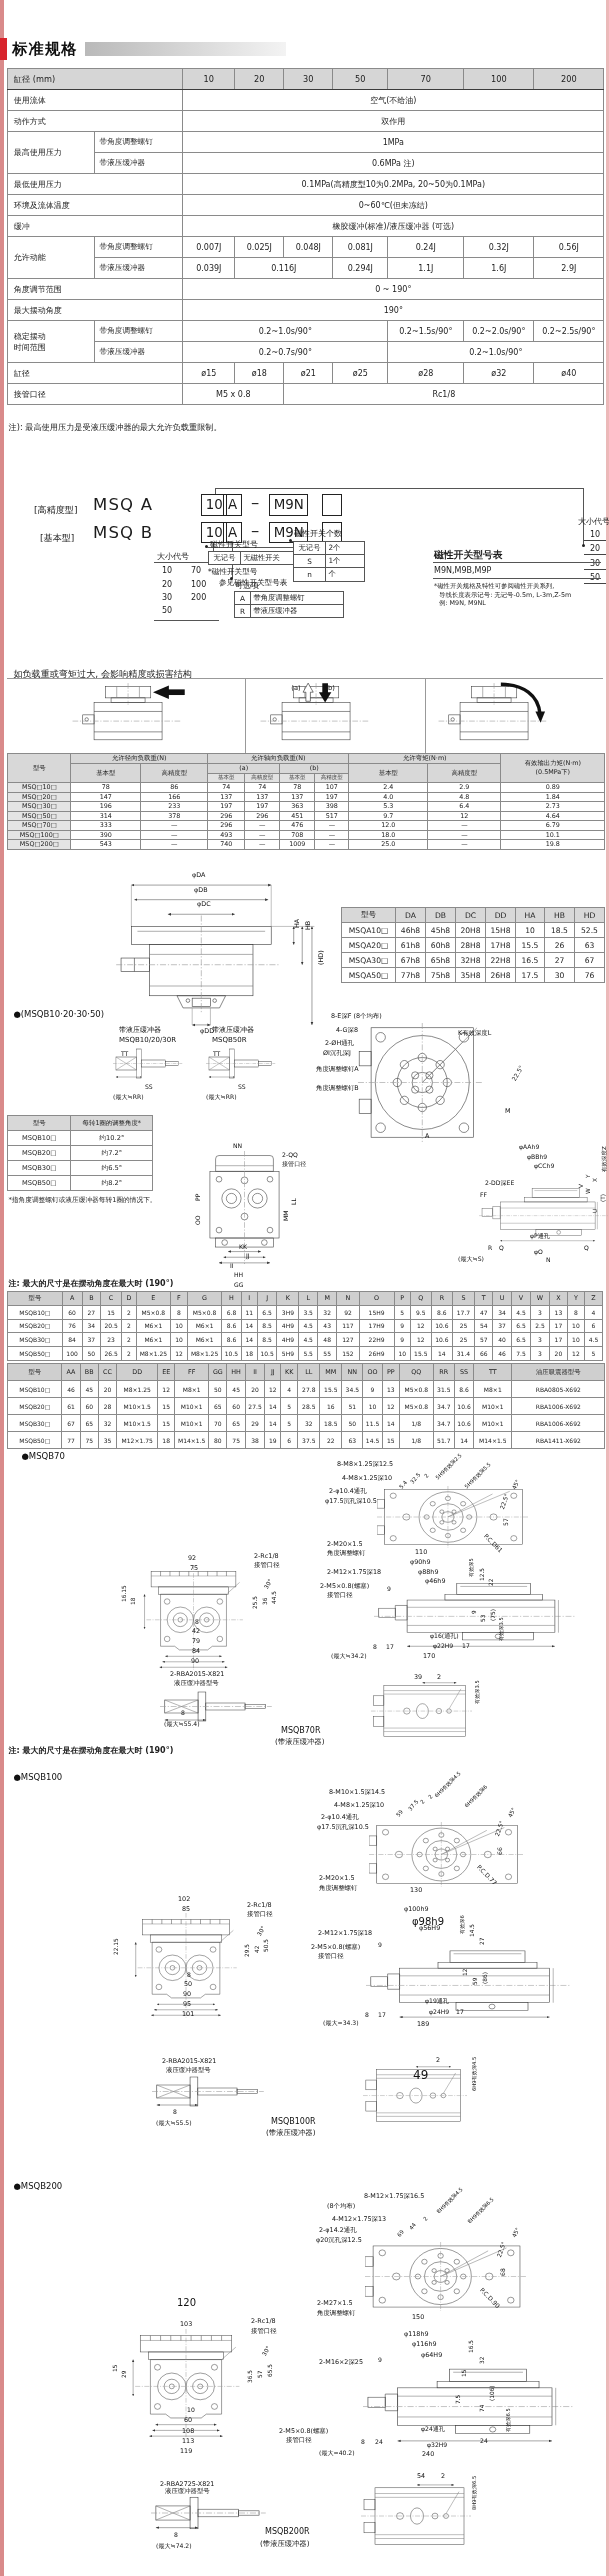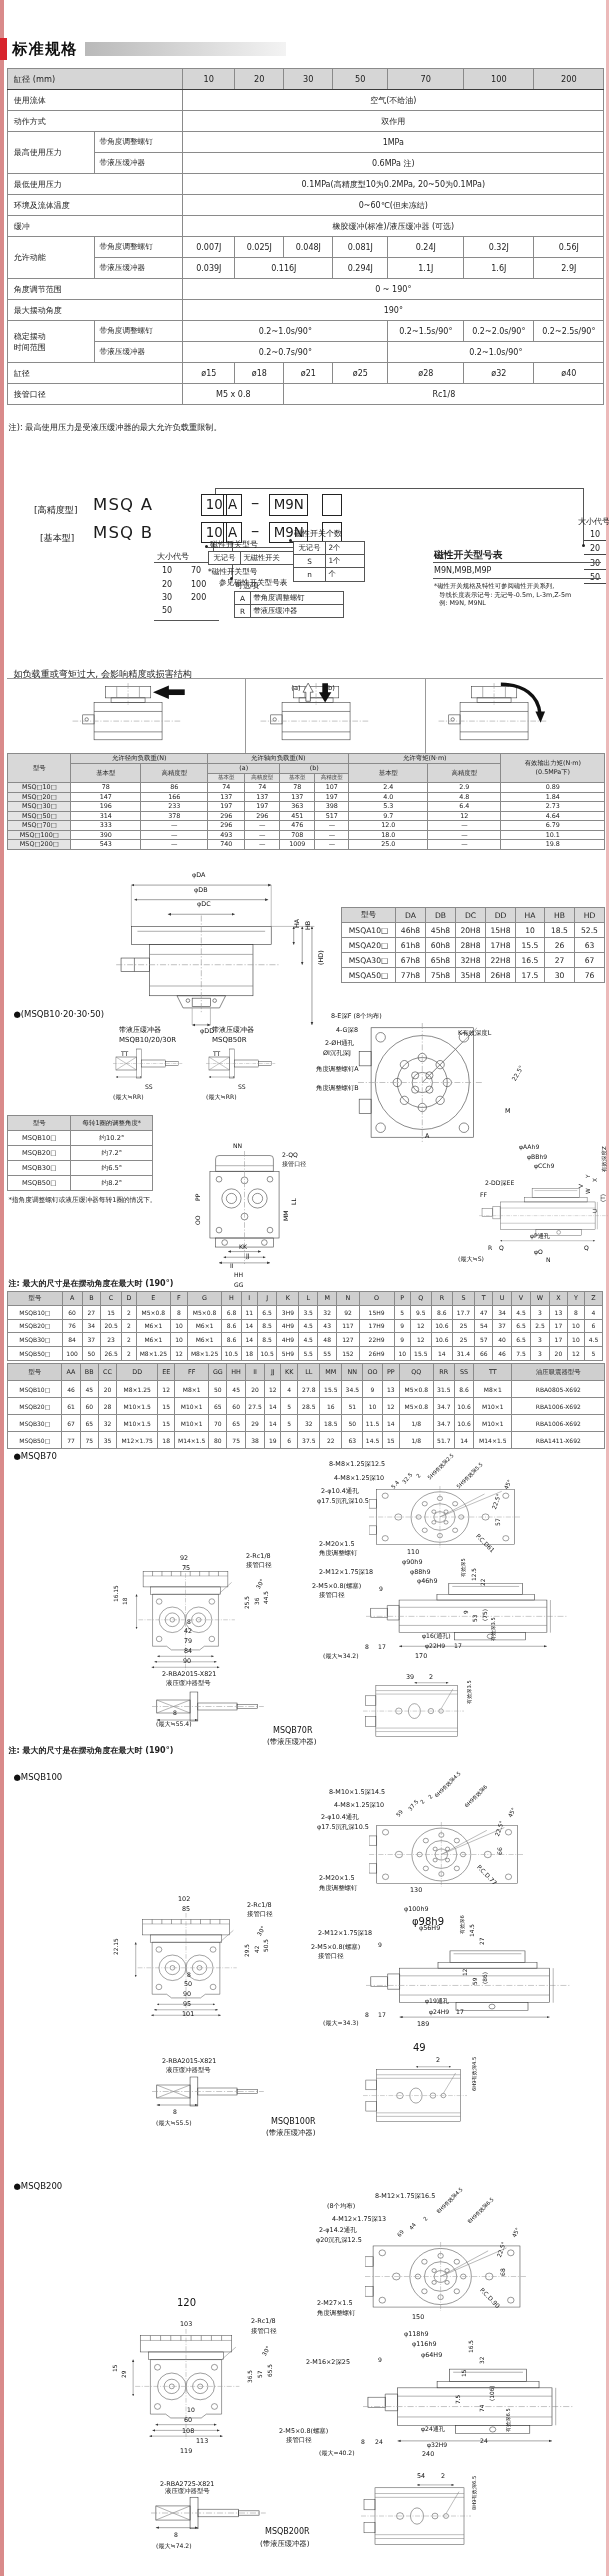--- a/index.html
+++ b/index.html
@@ -1142,21 +1142,21 @@
           <td>15</td>
           <td>1/8</td>
           <td>51.7</td>
           <td>14</td>
           <td>M14×1.5</td>
           <td>RBA1411-X692</td>
         </tr>
       </tbody>
   </table>
 
-  <div class="draw" id="msqb70" style="left:0;top:1448px;width:546px;height:296px">
+  <div class="draw" id="msqb70" style="left:8px;top:1448px;width:546px;height:296px">
     <svg style="left:369px;top:38px" width="152" height="62" viewBox="0 0 300 140" preserveAspectRatio="none">
         <use href="#sym-flange2"></use>
       </svg>
     <svg style="left:129px;top:117px" width="113" height="105" viewBox="0 0 240 230" preserveAspectRatio="none">
         <use href="#sym-bottom"></use>
       </svg>
     <svg style="left:366px;top:133px" width="201" height="68" viewBox="0 0 340 150" preserveAspectRatio="none">
         <use href="#sym-side"></use>
       </svg>
     <svg style="left:152px;top:241px" width="113" height="35" viewBox="0 0 190 70" preserveAspectRatio="none">
@@ -1297,21 +1297,21 @@
       <span class="dlabel" style="left: 378px; top: 244px; font-size: 6.1px;">17</span>
       <span class="dlabel" style="left: 456px; top: 241px; font-size: 6.1px;">17</span>
       <span class="dlabel" style="left: 323px; top: 252px; font-size: 6.1px;">(最大=34.3)</span>
       <span class="dlabel" style="left: 417px; top: 253px; font-size: 6.4px;">189</span>
       <span class="dlabel" style="left: 162px; top: 290px; font-size: 6.4px;">2-RBA2015-X821</span>
       <span class="dlabel" style="left: 166px; top: 299px; font-size: 6.4px;">液压缓冲器型号</span>
       <span class="dlabel" style="left: 173px; top: 341px; font-size: 6.1px;">8</span>
       <span class="dlabel" style="left: 156px; top: 352px; font-size: 6.1px;">(最大≒55.5)</span>
       <span class="dlabel" style="left: 271px; top: 350px; font-size: 8px;">MSQB100R</span>
       <span class="dlabel" style="left: 266px; top: 361px; font-size: 7.3px;">(带液压缓冲器)</span>
-      <span class="dlabel" style="left: 413px; top: 274px; font-size: 10px;">49</span>
+      <span class="dlabel" style="left: 413px; top: 301px; font-size: 12px;">49</span>
       <span class="dlabel" style="left: 436px; top: 289px; font-size: 6.4px;">2</span>
       <span class="dlabel" style="left: 472px; top: 323px; font-size: 5.2px; transform: rotate(-90deg);">6H9有效深4.5</span>
     </div>
 
   <div class="draw" id="msqb200" style="left:0;top:2177px;width:610px;height:399px">
     <svg style="left:365px;top:65px" width="162" height="69" viewBox="0 0 300 140" preserveAspectRatio="none">
         <use href="#sym-flange2"></use>
       </svg>
     <svg style="left:125px;top:152px" width="122" height="110" viewBox="0 0 240 230" preserveAspectRatio="none">
         <use href="#sym-bottom"></use>
@@ -1319,21 +1319,21 @@
     <svg style="left:363px;top:189px" width="210" height="78" viewBox="0 0 340 150" preserveAspectRatio="none">
         <use href="#sym-side"></use>
       </svg>
     <svg style="left:151px;top:317px" width="116" height="38" viewBox="0 0 190 70" preserveAspectRatio="none">
         <use href="#sym-cushion"></use>
       </svg>
     <svg style="left:361px;top:306px" width="110" height="67" viewBox="0 0 220 140" preserveAspectRatio="none">
         <use href="#sym-top"></use>
       </svg>
   <span class="dlabel" style="left: 13.4px; top: 4.9px; font-size: 8.5px;">●MSQB200</span>
-      <span class="dlabel" style="left: 327px; top: 16px; font-size: 6.4px; padding-left: 48px;">8-M12×1.75深16.5</span>
+      <span class="dlabel" style="left: 316px; top: 16px; font-size: 6.4px; padding-left: 48px;">8-M12×1.75深16.5</span>
       <span class="dlabel" style="left: 327px; top: 25.6px; font-size: 6.4px;">(8个均布)</span>
       <span class="dlabel" style="left: 332px; top: 39px; font-size: 6.4px;">4-M12×1.75深13</span>
       <span class="dlabel" style="left: 319px; top: 50px; font-size: 6.4px;">2-φ14.2通孔</span>
       <span class="dlabel" style="left: 316px; top: 60px; font-size: 6.4px;">φ20沉孔深12.5</span>
       <span class="dlabel" style="left: 436px; top: 34px; font-size: 5.2px; transform: rotate(-45deg);">8H9有效深4.5</span>
       <span class="dlabel" style="left: 467px; top: 44px; font-size: 5.2px; transform: rotate(-45deg);">8H9有效深6.5</span>
       <span class="dlabel" style="left: 396px; top: 57px; font-size: 5.5px; transform: rotate(-50deg);">69</span>
       <span class="dlabel" style="left: 408px; top: 50px; font-size: 5.5px; transform: rotate(-50deg);">44</span>
       <span class="dlabel" style="left: 422px; top: 41px; font-size: 5.5px; transform: rotate(-50deg);">2</span>
       <span class="dlabel" style="left: 511px; top: 59px; font-size: 5.8px; transform: rotate(-65deg);">45°</span>
@@ -1349,26 +1349,26 @@
       <span class="dlabel" style="left: 251px; top: 151px; font-size: 6.4px;">接管口径</span>
       <span class="dlabel" style="left: 261px; top: 177px; font-size: 5.8px; transform: rotate(-60deg);">30°</span>
       <span class="dlabel" style="left: 112px; top: 195px; font-size: 5.8px; transform: rotate(-90deg);">15</span>
       <span class="dlabel" style="left: 121px; top: 201px; font-size: 5.8px; transform: rotate(-90deg);">29</span>
       <span class="dlabel" style="left: 247px; top: 206px; font-size: 5.8px; transform: rotate(-90deg);">36.5</span>
       <span class="dlabel" style="left: 257px; top: 201px; font-size: 5.8px; transform: rotate(-90deg);">57</span>
       <span class="dlabel" style="left: 267px; top: 200px; font-size: 5.8px; transform: rotate(-90deg);">65.5</span>
       <span class="dlabel" style="left: 187px; top: 230px; font-size: 6.1px;">10</span>
       <span class="dlabel" style="left: 184px; top: 240px; font-size: 6.4px;">60</span>
       <span class="dlabel" style="left: 182px; top: 251px; font-size: 6.4px;">108</span>
-      <span class="dlabel" style="left: 196px; top: 261px; font-size: 6.4px;">113</span>
+      <span class="dlabel" style="left: 182px; top: 261px; font-size: 6.4px;">113</span>
       <span class="dlabel" style="left: 180px; top: 271px; font-size: 6.4px;">119</span>
       <span class="dlabel" style="left: 404px; top: 154px; font-size: 6.4px;">φ118h9</span>
       <span class="dlabel" style="left: 412px; top: 164px; font-size: 6.4px;">φ116h9</span>
       <span class="dlabel" style="left: 421px; top: 175px; font-size: 6.4px;">φ64H9</span>
-      <span class="dlabel" style="left: 306px; top: 182px; font-size: 6.4px;">2-M16×2深25</span>
+      <span class="dlabel" style="left: 319px; top: 182px; font-size: 6.4px;">2-M16×2深25</span>
       <span class="dlabel" style="left: 378px; top: 180px; font-size: 6.1px;">9</span>
       <span class="dlabel" style="left: 468px; top: 176px; font-size: 5.8px; transform: rotate(-90deg);">16.5</span>
       <span class="dlabel" style="left: 479px; top: 187px; font-size: 5.8px; transform: rotate(-90deg);">32</span>
       <span class="dlabel" style="left: 461px; top: 200px; font-size: 5.8px; transform: rotate(-90deg);">15</span>
       <span class="dlabel" style="left: 455px; top: 227px; font-size: 5.8px; transform: rotate(-90deg);">7.5</span>
       <span class="dlabel" style="left: 489px; top: 224px; font-size: 5.8px; transform: rotate(-90deg);">(106)</span>
       <span class="dlabel" style="left: 479px; top: 235px; font-size: 5.8px; transform: rotate(-90deg);">74</span>
       <span class="dlabel" style="left: 279px; top: 251px; font-size: 6.4px;">2-M5×0.8(螺塞)</span>
       <span class="dlabel" style="left: 286px; top: 260px; font-size: 6.4px;">接管口径</span>
       <span class="dlabel" style="left: 421px; top: 249px; font-size: 6.1px;">φ24通孔</span>

